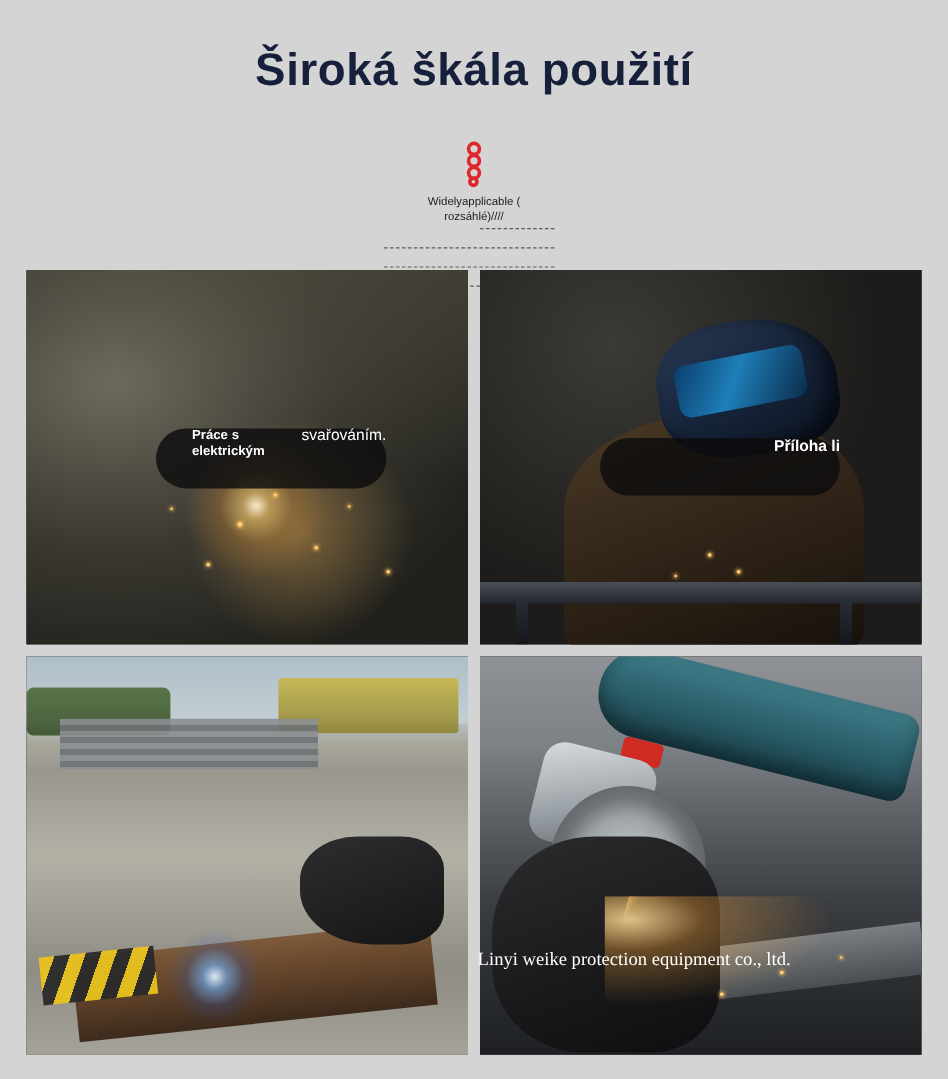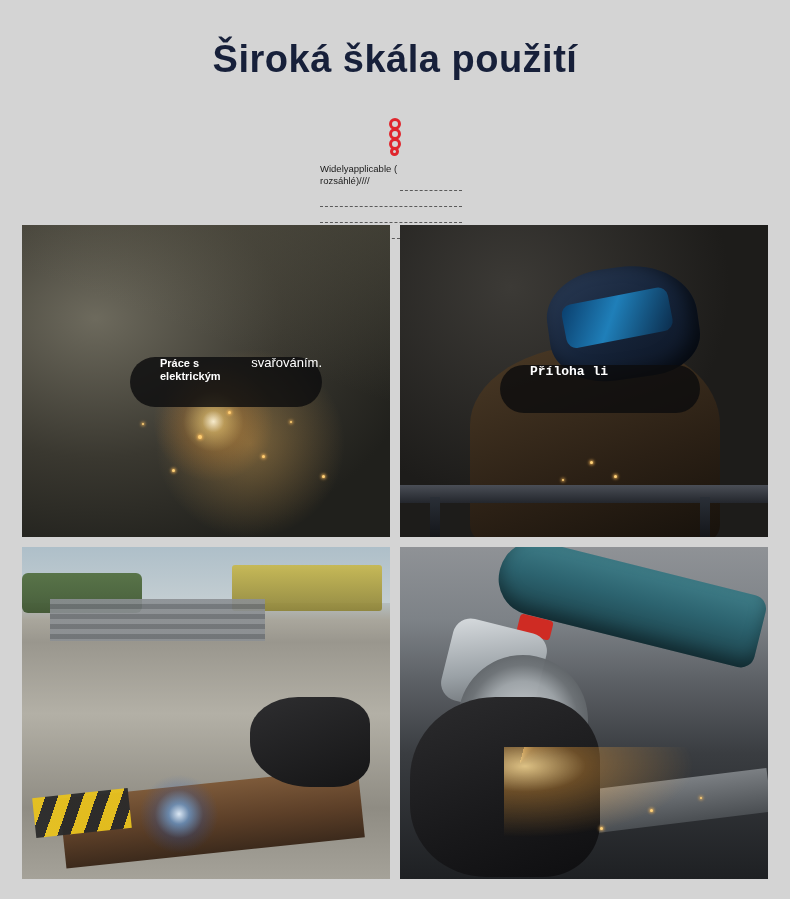--- a/index.html
+++ b/index.html
@@ -60,20 +60,21 @@
 
   
   .subcaption {
     position: absolute;
     top: 163px;
     left: 320px;
     width: 200px;
     font-size: 9.5px;
     color: #1a1a1a;
     line-height: 12px;
+    text-align: center;
   }
   .subcaption .txt {
     display: block;
     width: 150px;
   }
   .dash-row {
     position: absolute;
     height: 1px;
     border-top: 1.5px dashed #5a5a5a;
   }
@@ -250,22 +251,21 @@
   .pill .l1t { font-size: 11px; font-weight: bold; line-height: 13px; }
   .pill .l2t { font-size: 13px; font-weight: normal; line-height: 12px; }
 
   .pill-tl {
     left: 108px; top: 132px; width: 192px; height: 50px;
     padding: 0 0 0 30px; border-radius: 26px;
   }
   .pill-tr {
     left: 100px; top: 140px; width: 200px; height: 48px;
     padding: 0 0 0 30px; border-radius: 24px;
-    justify-content: flex-start;
-    font-family: Liberation Mono, monospace;
+    justify-content: flex-end;
   }
   .pill-tr .l1t { font-size: 13px; }
 
   
   .company-line {
     position: absolute;
     left: 398px; top: 791px;
     font-size: 15.5px;
     color: #ffffff;
     font-family: "Liberation Serif", serif;
@@ -363,14 +363,15 @@
         <div class="spark-fan"></div>
         <div class="spark" style="left:250px; top:262px; width:3px; height:3px;"></div>
         <div class="spark" style="left:300px; top:250px; width:2px; height:2px;"></div>
         <div class="spark" style="left:200px; top:280px; width:3px; height:3px;"></div>
       </div>
 
     </div>
 
   </div>
 
+  <div class="company-line">Linyi weike protection equipment co., ltd.</div>
 
 </div>
 
 </body></html>

